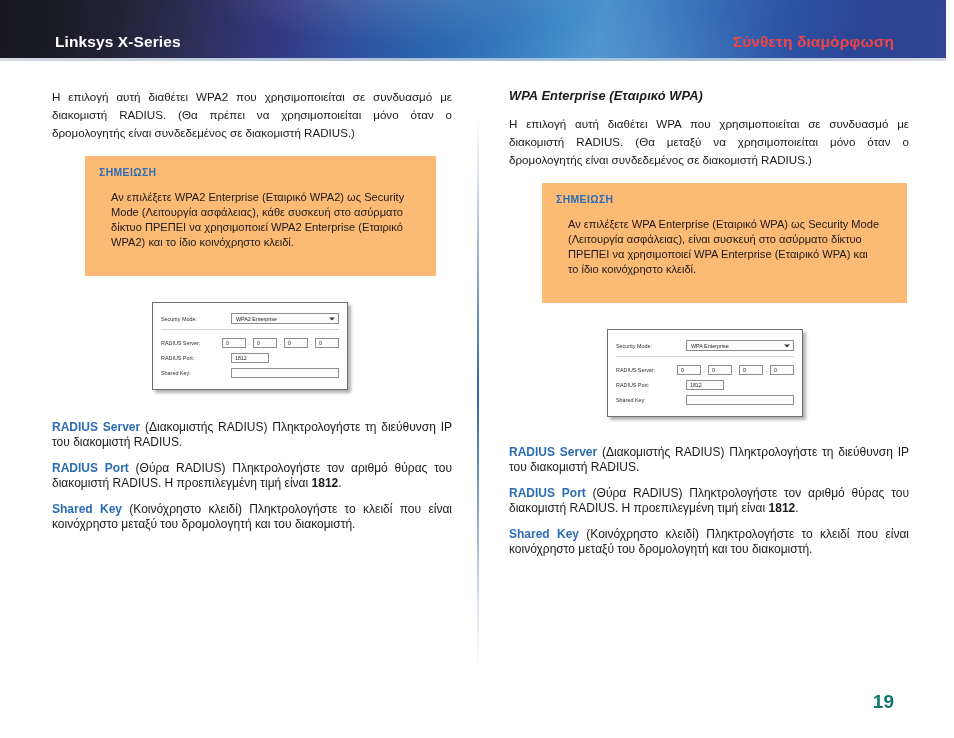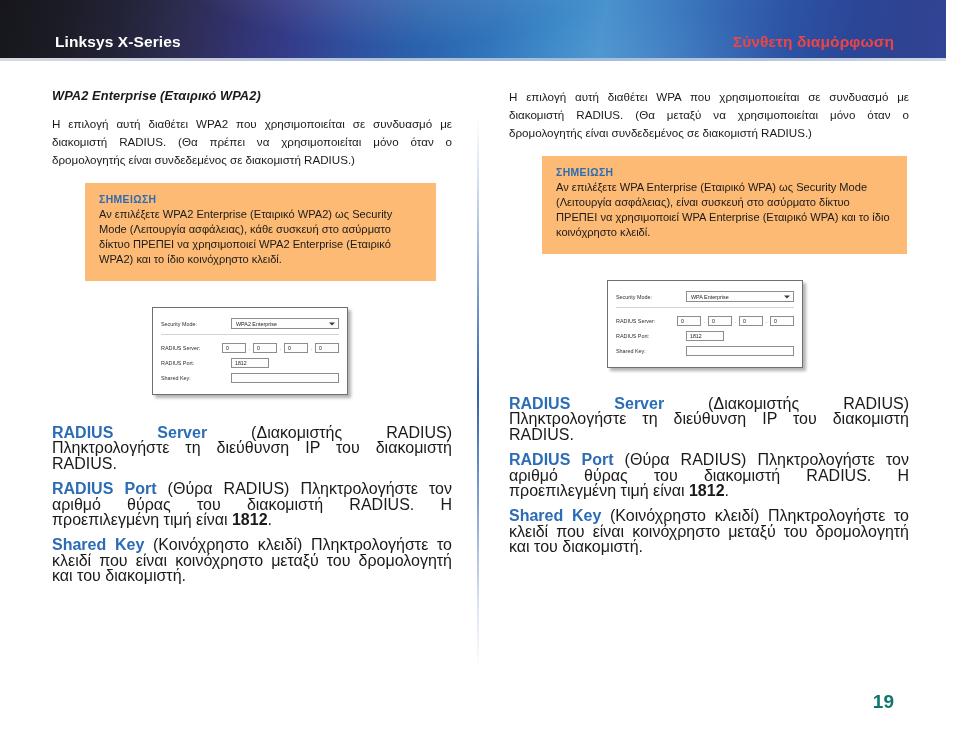--- a/index.html
+++ b/index.html
@@ -112,21 +112,21 @@
   }
   .note-right { width: 365px; }
   .note-title {
     margin: 0 0 2px 0;
     font-size: 10.4px;
     font-weight: bold;
     color: #2b6cb5;
     letter-spacing: 0.4px;
   }
   .note-body {
-    margin: 0;
+    margin: 12px;
     font-size: 11.1px;
     line-height: 15px;
     color: #1a1a1a;
   }
 
   
   .shot-wrap { position: relative; margin-top: 26px; }
   .shot-wrap-left  { margin-left: 100px; }
   .shot-wrap-right { margin-left: 98px; }
   .shot {
@@ -196,21 +196,21 @@
     flex: 1; height: 10px;
     border: 1px solid #8d8d8d;
     background: #fdfdfd;
   }
 
   
   .defs { margin-top: 30px; }
   .defs-right { margin-top: 28px; }
   p.def {
     margin: 0 0 10px 0;
-    font-size: 16px;
+    font-size: 12px;
     line-height: 15.4px;
     color: #1a1a1a;
     text-align: justify;
   }
   .term {
     color: #2b6cb5;
     font-weight: bold;
   }
   .bold { font-weight: bold; color: #1a1a1a; }
 
@@ -230,21 +230,20 @@
     <div class="header-sheen"></div>
   </div>
   <div class="header-underline"></div>
   <div class="brand">Linksys X-Series</div>
   <div class="section-title">Σύνθετη διαμόρφωση</div>
 
   <div class="divider"></div>
 
   <div class="col col-left">
 
-    <h2 class="subhead">WPA2 Enterprise (Εταιρικό WPA2)</h2>
 
     <p class="body">Η επιλογή αυτή διαθέτει WPA2 που χρησιμοποιείται σε συνδυασμό με διακομιστή RADIUS. (Θα πρέπει να χρησιμοποιείται μόνο όταν ο δρομολογητής είναι συνδεδεμένος σε διακομιστή RADIUS.)</p>
 
     <div class="note">
       <p class="note-title">ΣΗΜΕΙΩΣΗ</p>
       <p class="note-body">Αν επιλέξετε WPA2 Enterprise (Εταιρικό WPA2) ως Security Mode (Λειτουργία ασφάλειας), κάθε συσκευή στο ασύρματο δίκτυο ΠΡΕΠΕΙ να χρησιμοποιεί WPA2 Enterprise (Εταιρικό WPA2) και το ίδιο κοινόχρηστο κλειδί.</p>
     </div>
 
     <div class="shot-wrap shot-wrap-left">
       <div class="shot">
@@ -294,20 +293,21 @@
       </p>
       <p class="def">
         <span class="term">Shared Key</span><span> (Κοινόχρηστο κλειδί) Πληκτρολογήστε το κλειδί που είναι κοινόχρηστο μεταξύ του δρομολογητή και του διακομιστή.</span>
       </p>
     </div>
 
   </div>
 
   <div class="col col-right">
 
+    <h2 class="subhead">WPA Enterprise (Εταιρικό WPA)</h2>
 
     <p class="body">Η επιλογή αυτή διαθέτει WPA που χρησιμοποιείται σε συνδυασμό με διακομιστή RADIUS. (Θα μεταξύ να χρησιμοποιείται μόνο όταν ο δρομολογητής είναι συνδεδεμένος σε διακομιστή RADIUS.)</p>
 
     <div class="note note-right">
       <p class="note-title">ΣΗΜΕΙΩΣΗ</p>
       <p class="note-body">Αν επιλέξετε WPA Enterprise (Εταιρικό WPA) ως Security Mode (Λειτουργία ασφάλειας), είναι συσκευή στο ασύρματο δίκτυο ΠΡΕΠΕΙ να χρησιμοποιεί WPA Enterprise (Εταιρικό WPA) και το ίδιο κοινόχρηστο κλειδί.</p>
     </div>
 
     <div class="shot-wrap shot-wrap-right">
       <div class="shot shot-right">

